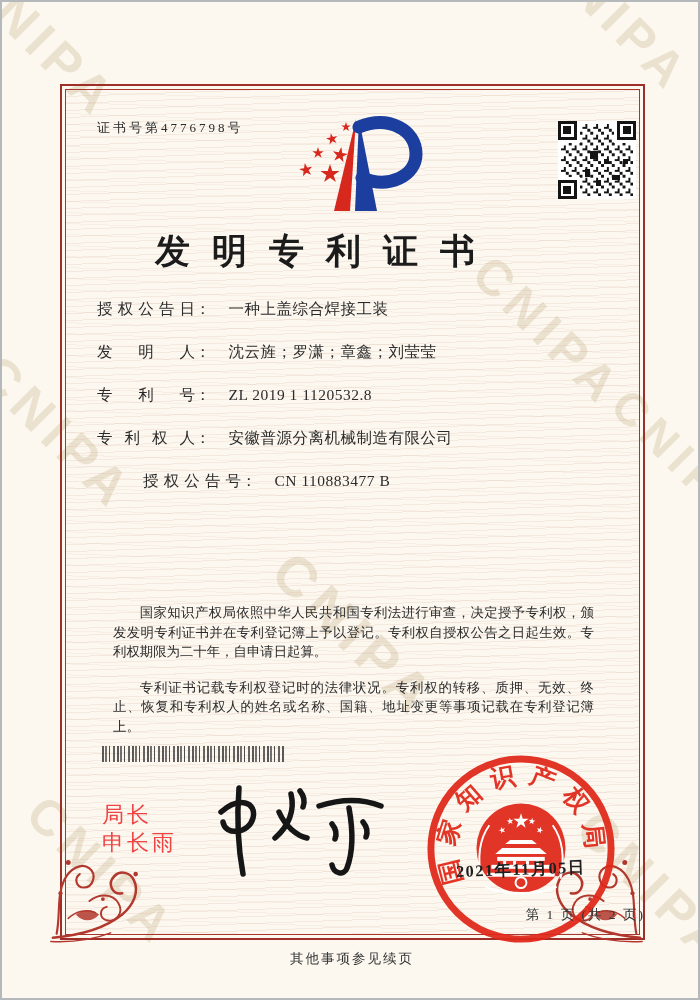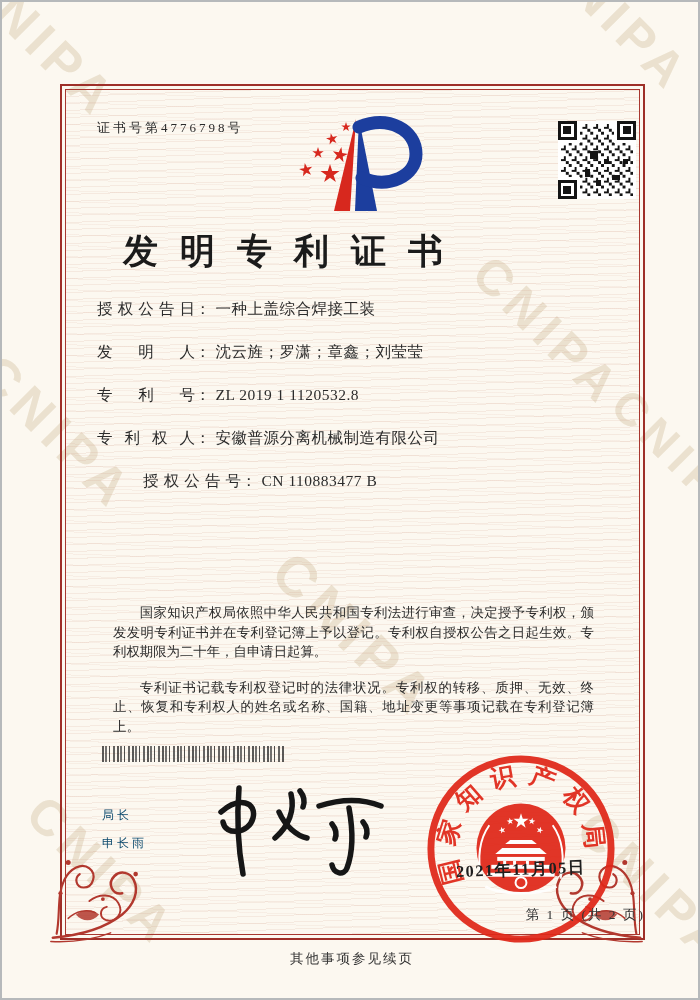--- a/index.html
+++ b/index.html
@@ -24,46 +24,46 @@
   
   .frame{
     position:absolute;left:58px;top:82px;width:585px;height:856px;box-sizing:border-box;
     border:2.5px solid #9e2f28;
   }
   .frame::after{content:"";position:absolute;inset:3px;border:1.5px solid #a8372f;}
   .certno{position:absolute;left:95px;top:117px;font-size:13px;letter-spacing:3px;color:#2a2a2a;}
   .logo{position:absolute;left:291px;top:112px;width:134px;height:100px;}
   .qr{position:absolute;left:556px;top:119px;width:78px;height:78px;}
   .title{
-    position:absolute;left:43px;width:476px;top:226px;text-align:center;
+    position:absolute;left:75px;width:476px;top:226px;text-align:center;
     font-size:35px;font-weight:600;letter-spacing:22px;text-indent:22px;color:#1b1b1b;
   }
   .fields{position:absolute;left:95px;top:297px;width:520px;font-size:15.5px;color:#2b2b2b;}
   .field{height:21px;margin-bottom:22px;white-space:nowrap;}
   .fl{display:inline-block;width:98px;text-align:justify;text-align-last:justify;vertical-align:top;}
   .fc{display:inline-block;}
-  .fv{display:inline-block;margin-left:5px;letter-spacing:0.5px;}
+  .fv{display:inline-block;margin-left:18px;letter-spacing:0.5px;}
   .grant-row{display:flex;}
   .grant-row .pair2{margin-left:46px;}
   .paras{
     position:absolute;left:95px;top:585px;width:513px;
     font-size:13.4px;line-height:19.6px;text-align:justify;color:#2b2b2b;
   }
   .paras p{margin:16px;text-indent:2em;}
   .barcode{
     position:absolute;left:100px;top:744px;width:183px;height:16px;opacity:.78;
     background:repeating-linear-gradient(90deg,
       #2c2c2c 0 2px, transparent 2px 3px,
       #4a4a4a 3px 5px, transparent 5px 7px,
       #1e1e1e 7px 8px, transparent 8px 11px,
       #3a3a3a 11px 13px, transparent 13px 15px);
   }
   .signer{
-    position:absolute;left:100px;top:799px;line-height:28px;font-size:12px;
-    font-family:"Liberation Sans","DejaVu Sans",sans-serif;color:#0c4a6e;letter-spacing:3px;
+    position:absolute;left:100px;top:799px;line-height:28px;font-size:22px;
+    font-family:"Liberation Sans","DejaVu Sans",sans-serif;color:#ef4444;letter-spacing:3px;
   }
   .signature{position:absolute;left:203px;top:780px;width:190px;height:100px;}
   .seal{position:absolute;left:420px;top:748px;width:198px;height:198px;}
   .pagenum{position:absolute;left:58px;width:585px;top:904px;text-align:right;font-size:13.5px;letter-spacing:2px;color:#333;}
   .footnote{position:absolute;left:0;width:700px;top:948px;text-align:center;font-size:13.5px;letter-spacing:2px;color:#333;}
   .flourish{position:absolute;width:106px;height:112px;}
   .flourish-bl{left:45px;top:831px;}
   .flourish-br{left:538px;top:831px;transform:scaleX(-1);}
 </style>
 </head>

